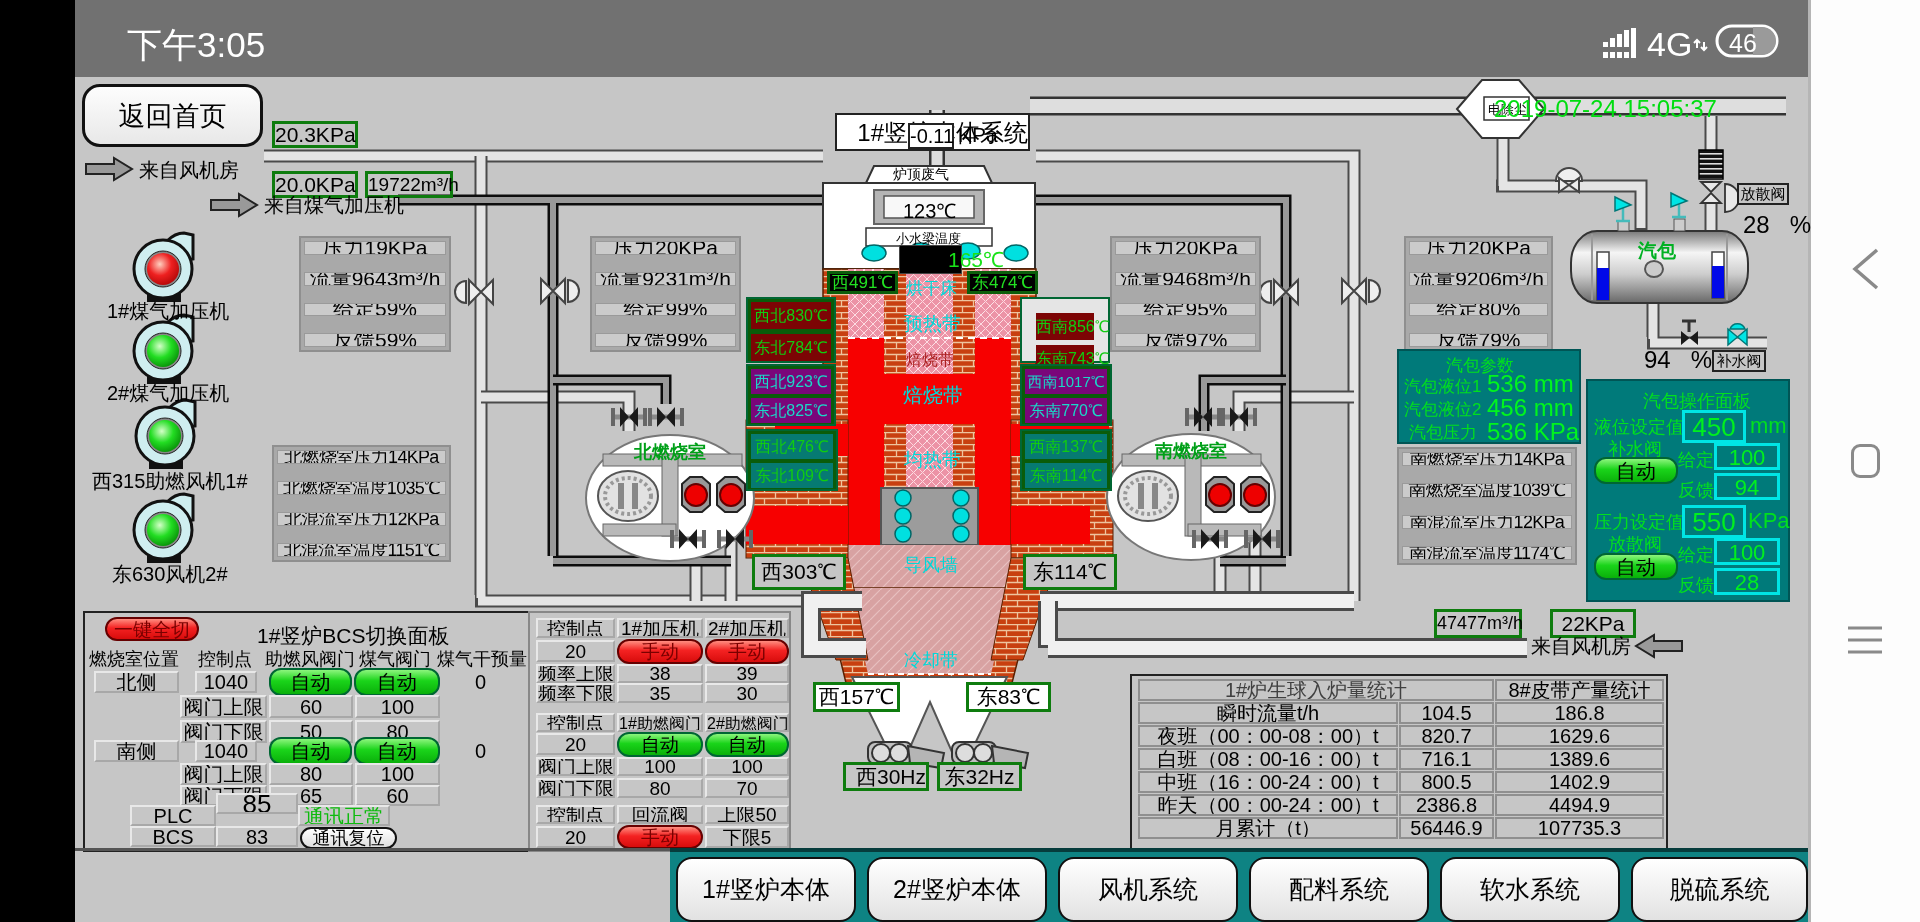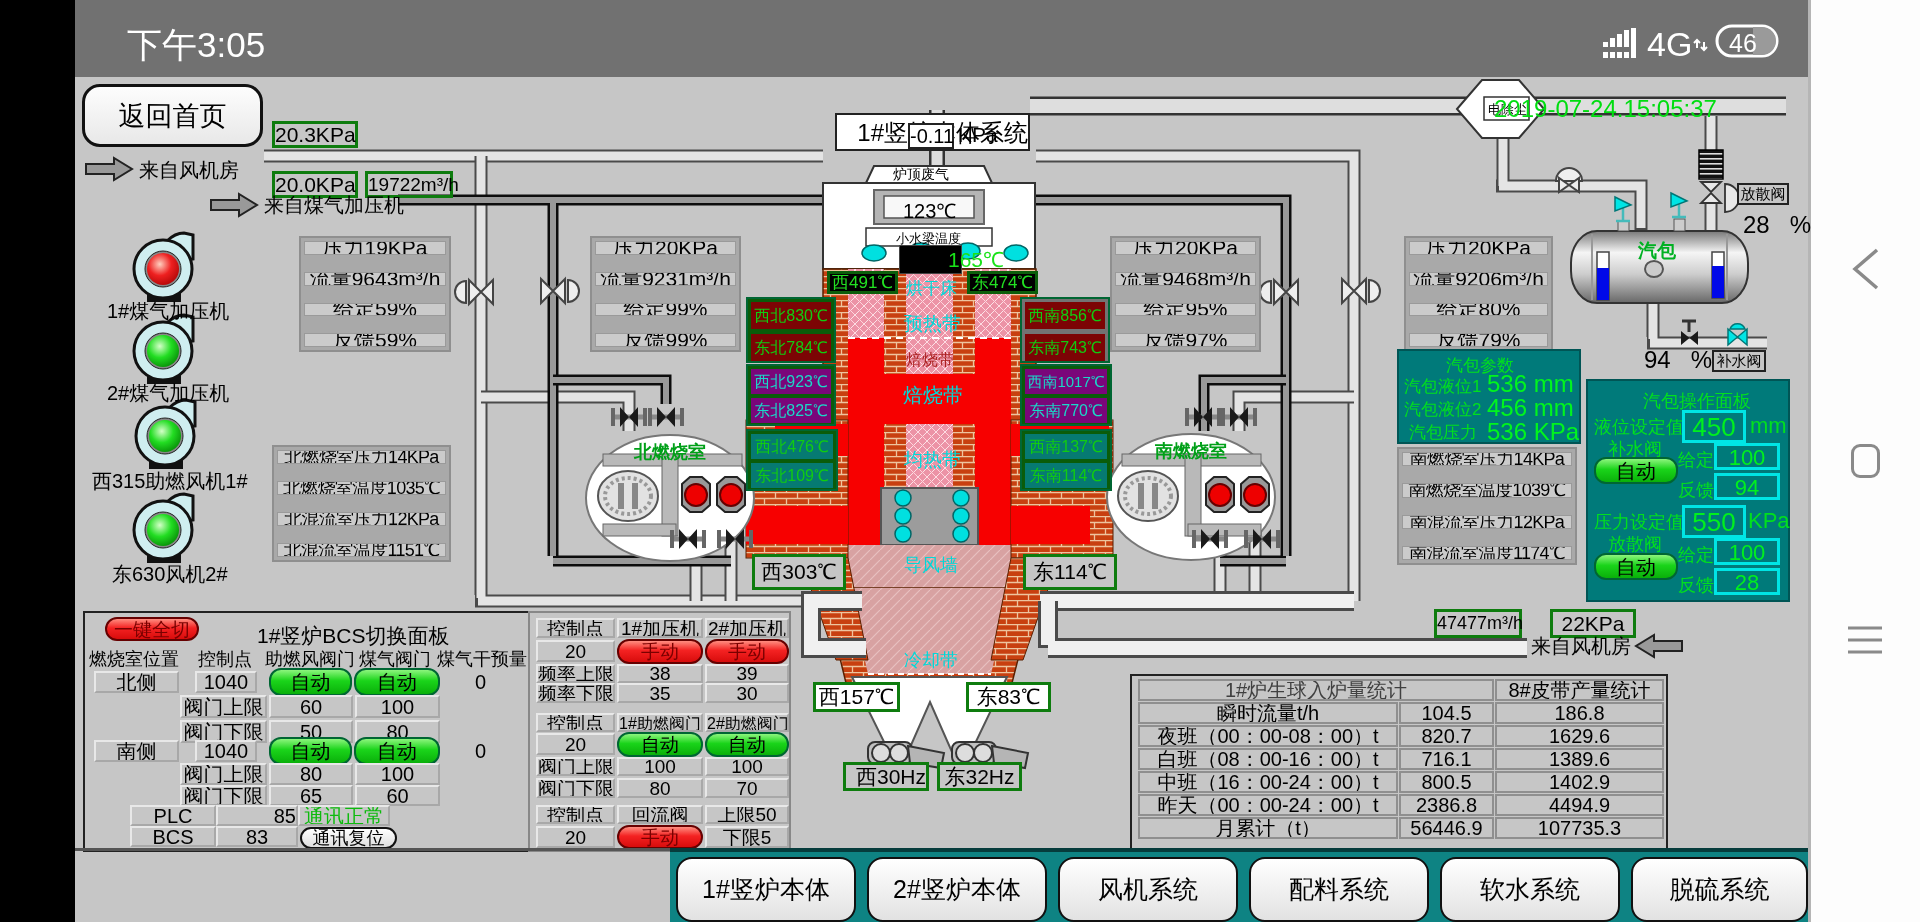--- a/index.html
+++ b/index.html
@@ -520,21 +520,21 @@
 
 <div class="gtx" style="left:904px;top:553px;font-size:18px;color:#00d8d8;">导风墙</div>
 
 <div class="gtx" style="left:904px;top:648px;font-size:18px;color:#00d8d8;">冷却带</div>
 
 <div class="abs" style="left:746px;top:297px;width:90px;height:66px;background:#0a5c0a;border:2px solid #063;padding:3px;">
 <div style="background:#7c0404;color:#11cc11;font-size:16px;text-align:center;line-height:27px;height:27px;white-space:nowrap;">西北830℃</div>
 <div style="background:#7c0404;color:#11cc11;font-size:16px;text-align:center;line-height:27px;height:27px;white-space:nowrap;margin-top:5px;">东北784℃</div>
   </div>
 
-<div class="abs" style="left:1020px;top:297px;width:90px;height:66px;background:#737373;border:2px solid #063;padding:3px;">
+<div class="abs" style="left:1020px;top:297px;width:90px;height:66px;background:#e5e5e5;border:2px solid #063;padding:14px;">
 <div style="background:#7c0404;color:#11cc11;font-size:16px;text-align:center;line-height:27px;height:27px;white-space:nowrap;">西南856℃</div>
 <div style="background:#7c0404;color:#11cc11;font-size:16px;text-align:center;line-height:27px;height:27px;white-space:nowrap;margin-top:5px;">东南743℃</div>
   </div>
 
 <div class="abs" style="left:746px;top:364px;width:90px;height:62px;background:#0a5c0a;border:2px solid #063;padding:3px;">
 <div style="background:#7a067a;color:#1ad8c8;font-size:16px;text-align:center;line-height:25px;height:25px;white-space:nowrap;">西北923℃</div>
 <div style="background:#7a067a;color:#1ad8c8;font-size:16px;text-align:center;line-height:25px;height:25px;white-space:nowrap;margin-top:4px;">东北825℃</div>
   </div>
 
 <div class="abs" style="left:1020px;top:364px;width:92px;height:62px;background:#0a5c0a;border:2px solid #063;padding:3px;">
@@ -664,21 +664,21 @@
 
   <div class="cell" style="left:95px;top:150px;width:87px;height:22px;font-size:20px;line-height:19px;">阀门上限</div>
   <div class="cell" style="left:184px;top:150px;width:84px;height:22px;font-size:20px;line-height:19px;">80</div>
   <div class="cell" style="left:270px;top:150px;width:85px;height:22px;font-size:20px;line-height:19px;">100</div>
 
   <div class="cell" style="left:95px;top:172px;width:87px;height:21px;font-size:20px;line-height:18px;">阀门下限</div>
   <div class="cell" style="left:184px;top:172px;width:84px;height:21px;font-size:20px;line-height:18px;">65</div>
   <div class="cell" style="left:270px;top:172px;width:85px;height:21px;font-size:20px;line-height:18px;">60</div>
 
   <div class="cell" style="left:45px;top:192px;width:86px;height:21px;font-size:20px;line-height:18px;">PLC</div>
-  <div class="cell" style="left:131px;top:192px;width:82px;height:21px;font-size:20px;line-height:18px;text-align:right;">85</div>
+  <div class="cell" style="left:131px;top:180px;width:82px;height:21px;font-size:26px;line-height:18px;">85</div>
   <div class="cell" style="left:213px;top:192px;width:92px;height:21px;font-size:20px;line-height:18px;color:#0cbb0c;">通讯正常</div>
 
   <div class="cell" style="left:45px;top:213px;width:86px;height:21px;font-size:20px;line-height:18px;">BCS</div>
   <div class="cell" style="left:131px;top:213px;width:82px;height:21px;font-size:20px;line-height:18px;">83</div>
   <div class="abs" style="left:215px;top:214px;width:97px;height:22px;background:linear-gradient(#fff,#ddd);border:2px solid #111;border-radius:11px;color:#000;font-size:18px;text-align:center;line-height:19px;">通讯复位</div>
 </div>
 
 <div class="abs" style="left:528px;top:611px;width:263px;height:241px;border:2px solid #888;background:#c6c6c6;font-size:0;">
 
   <div class="cell" style="left:6px;top:5px;width:79px;height:20px;font-size:19px;line-height:17px;">控制点</div>

